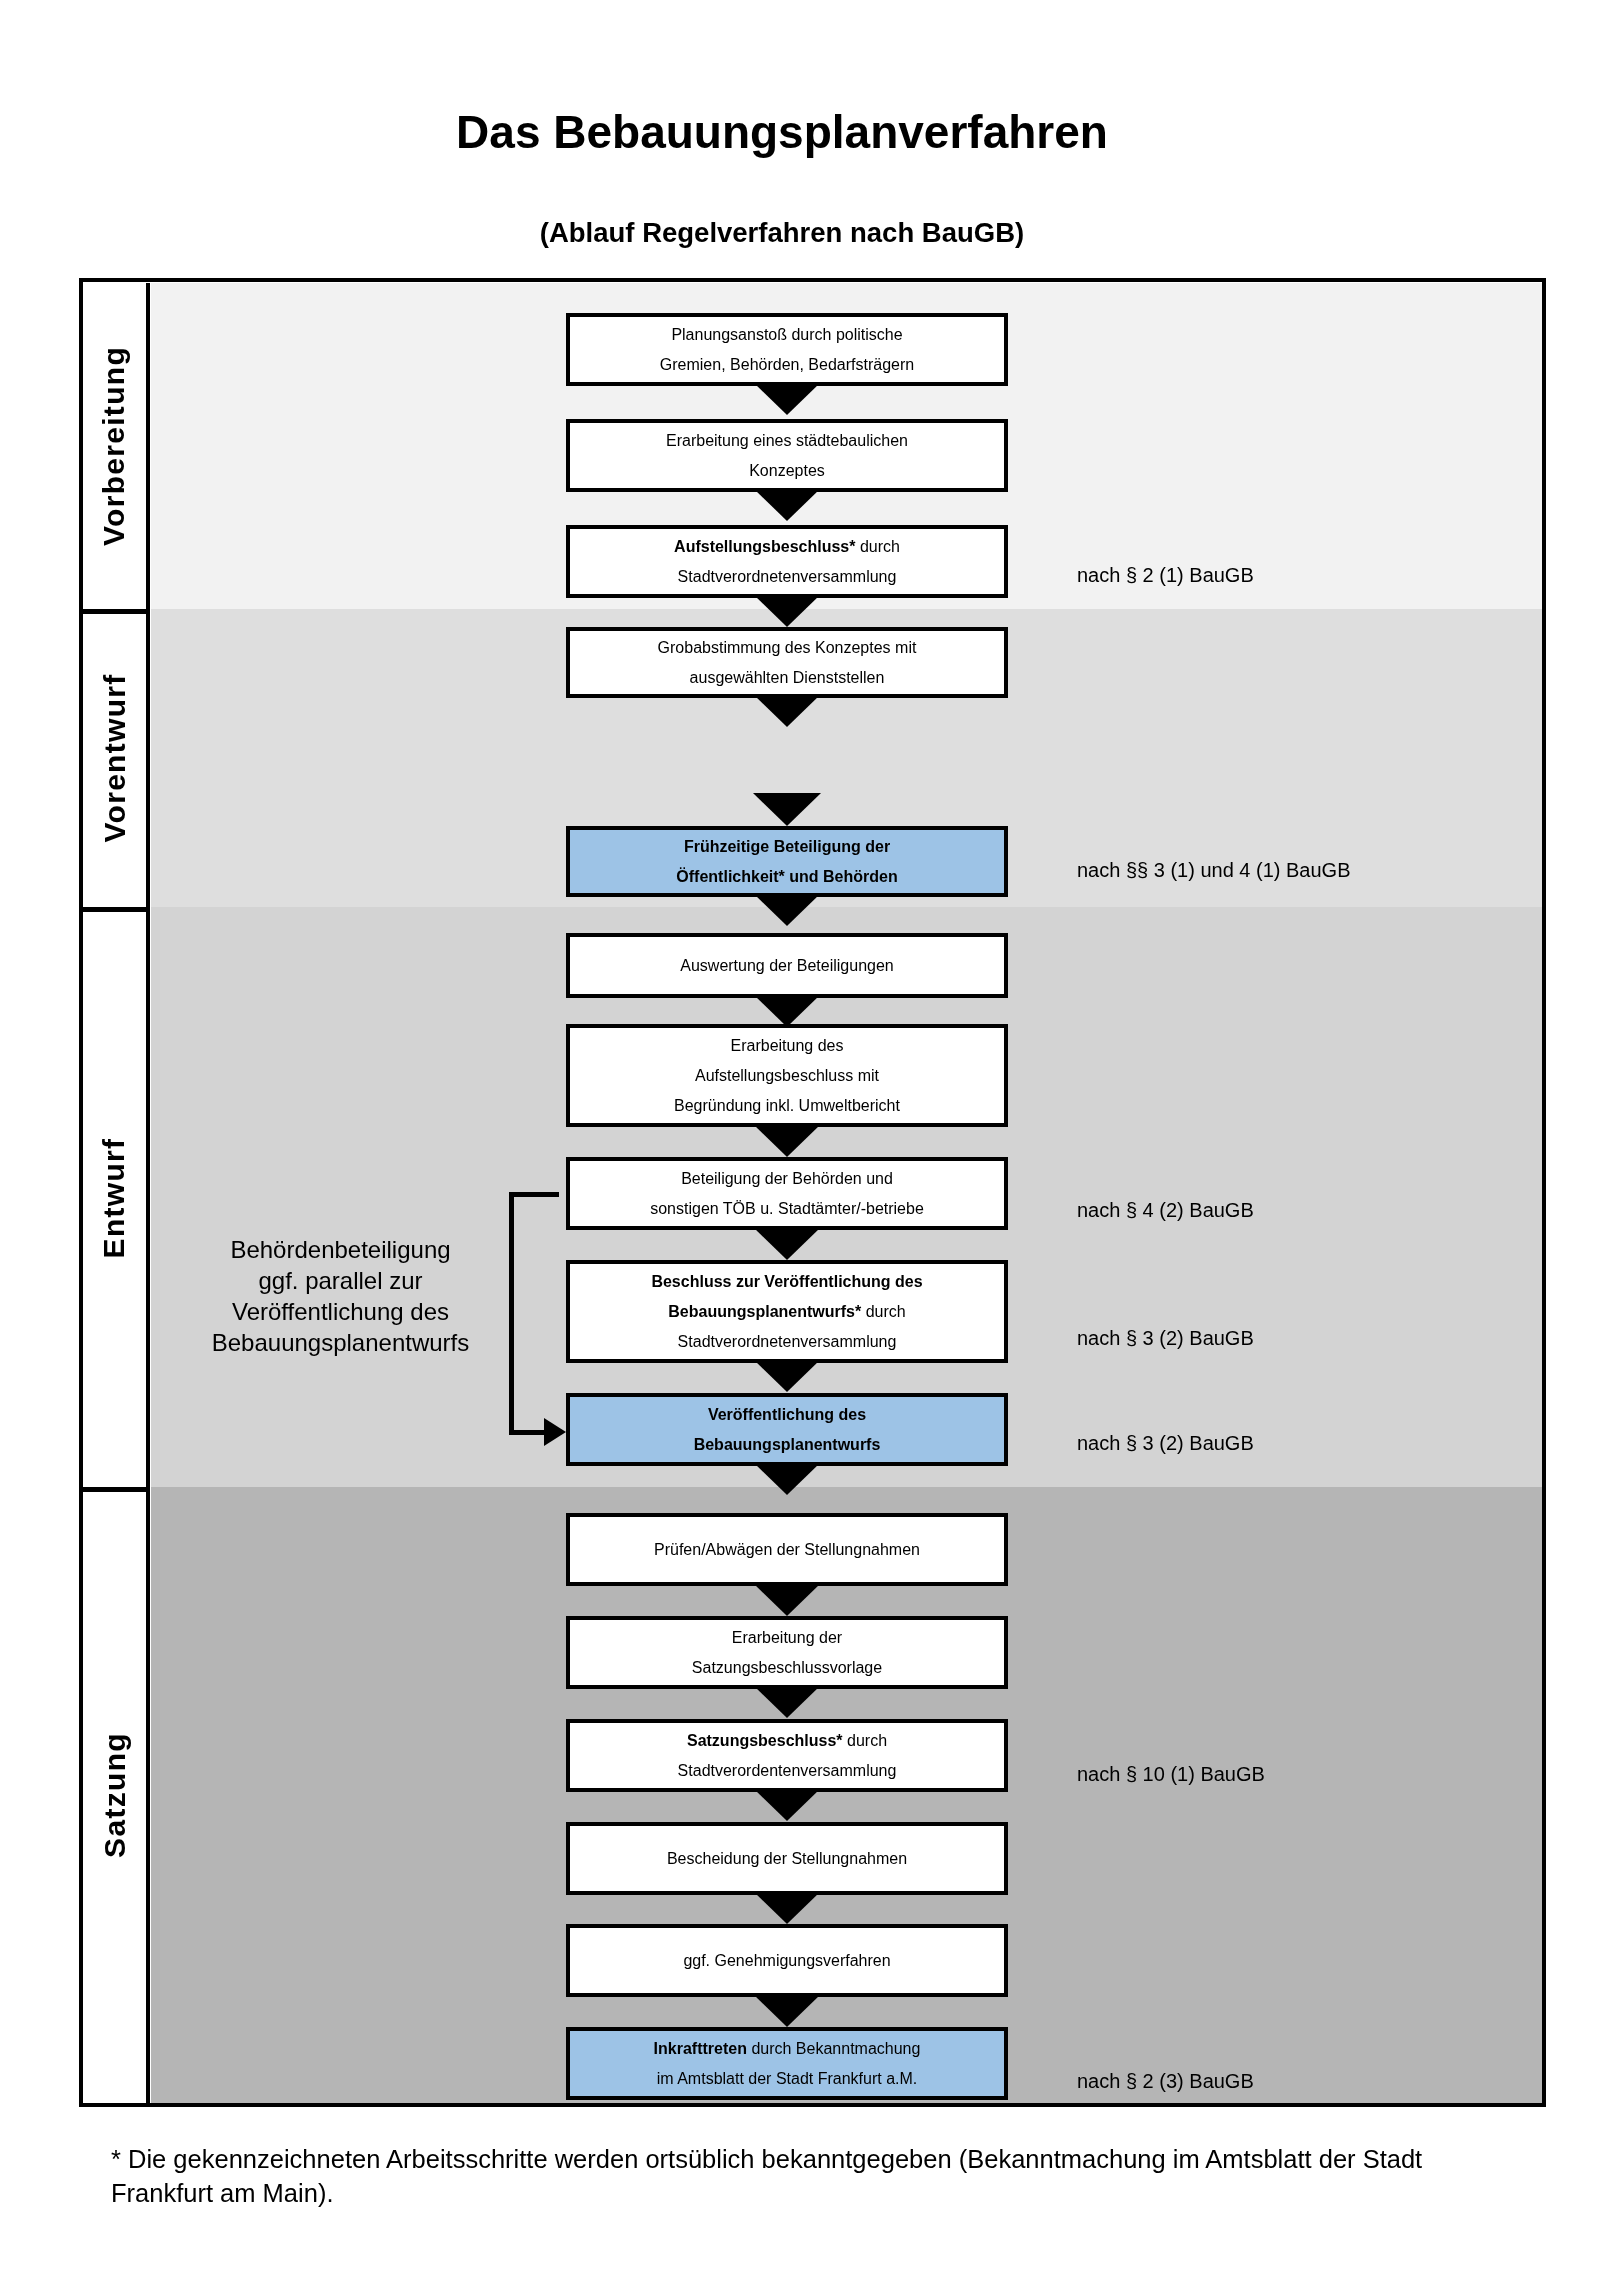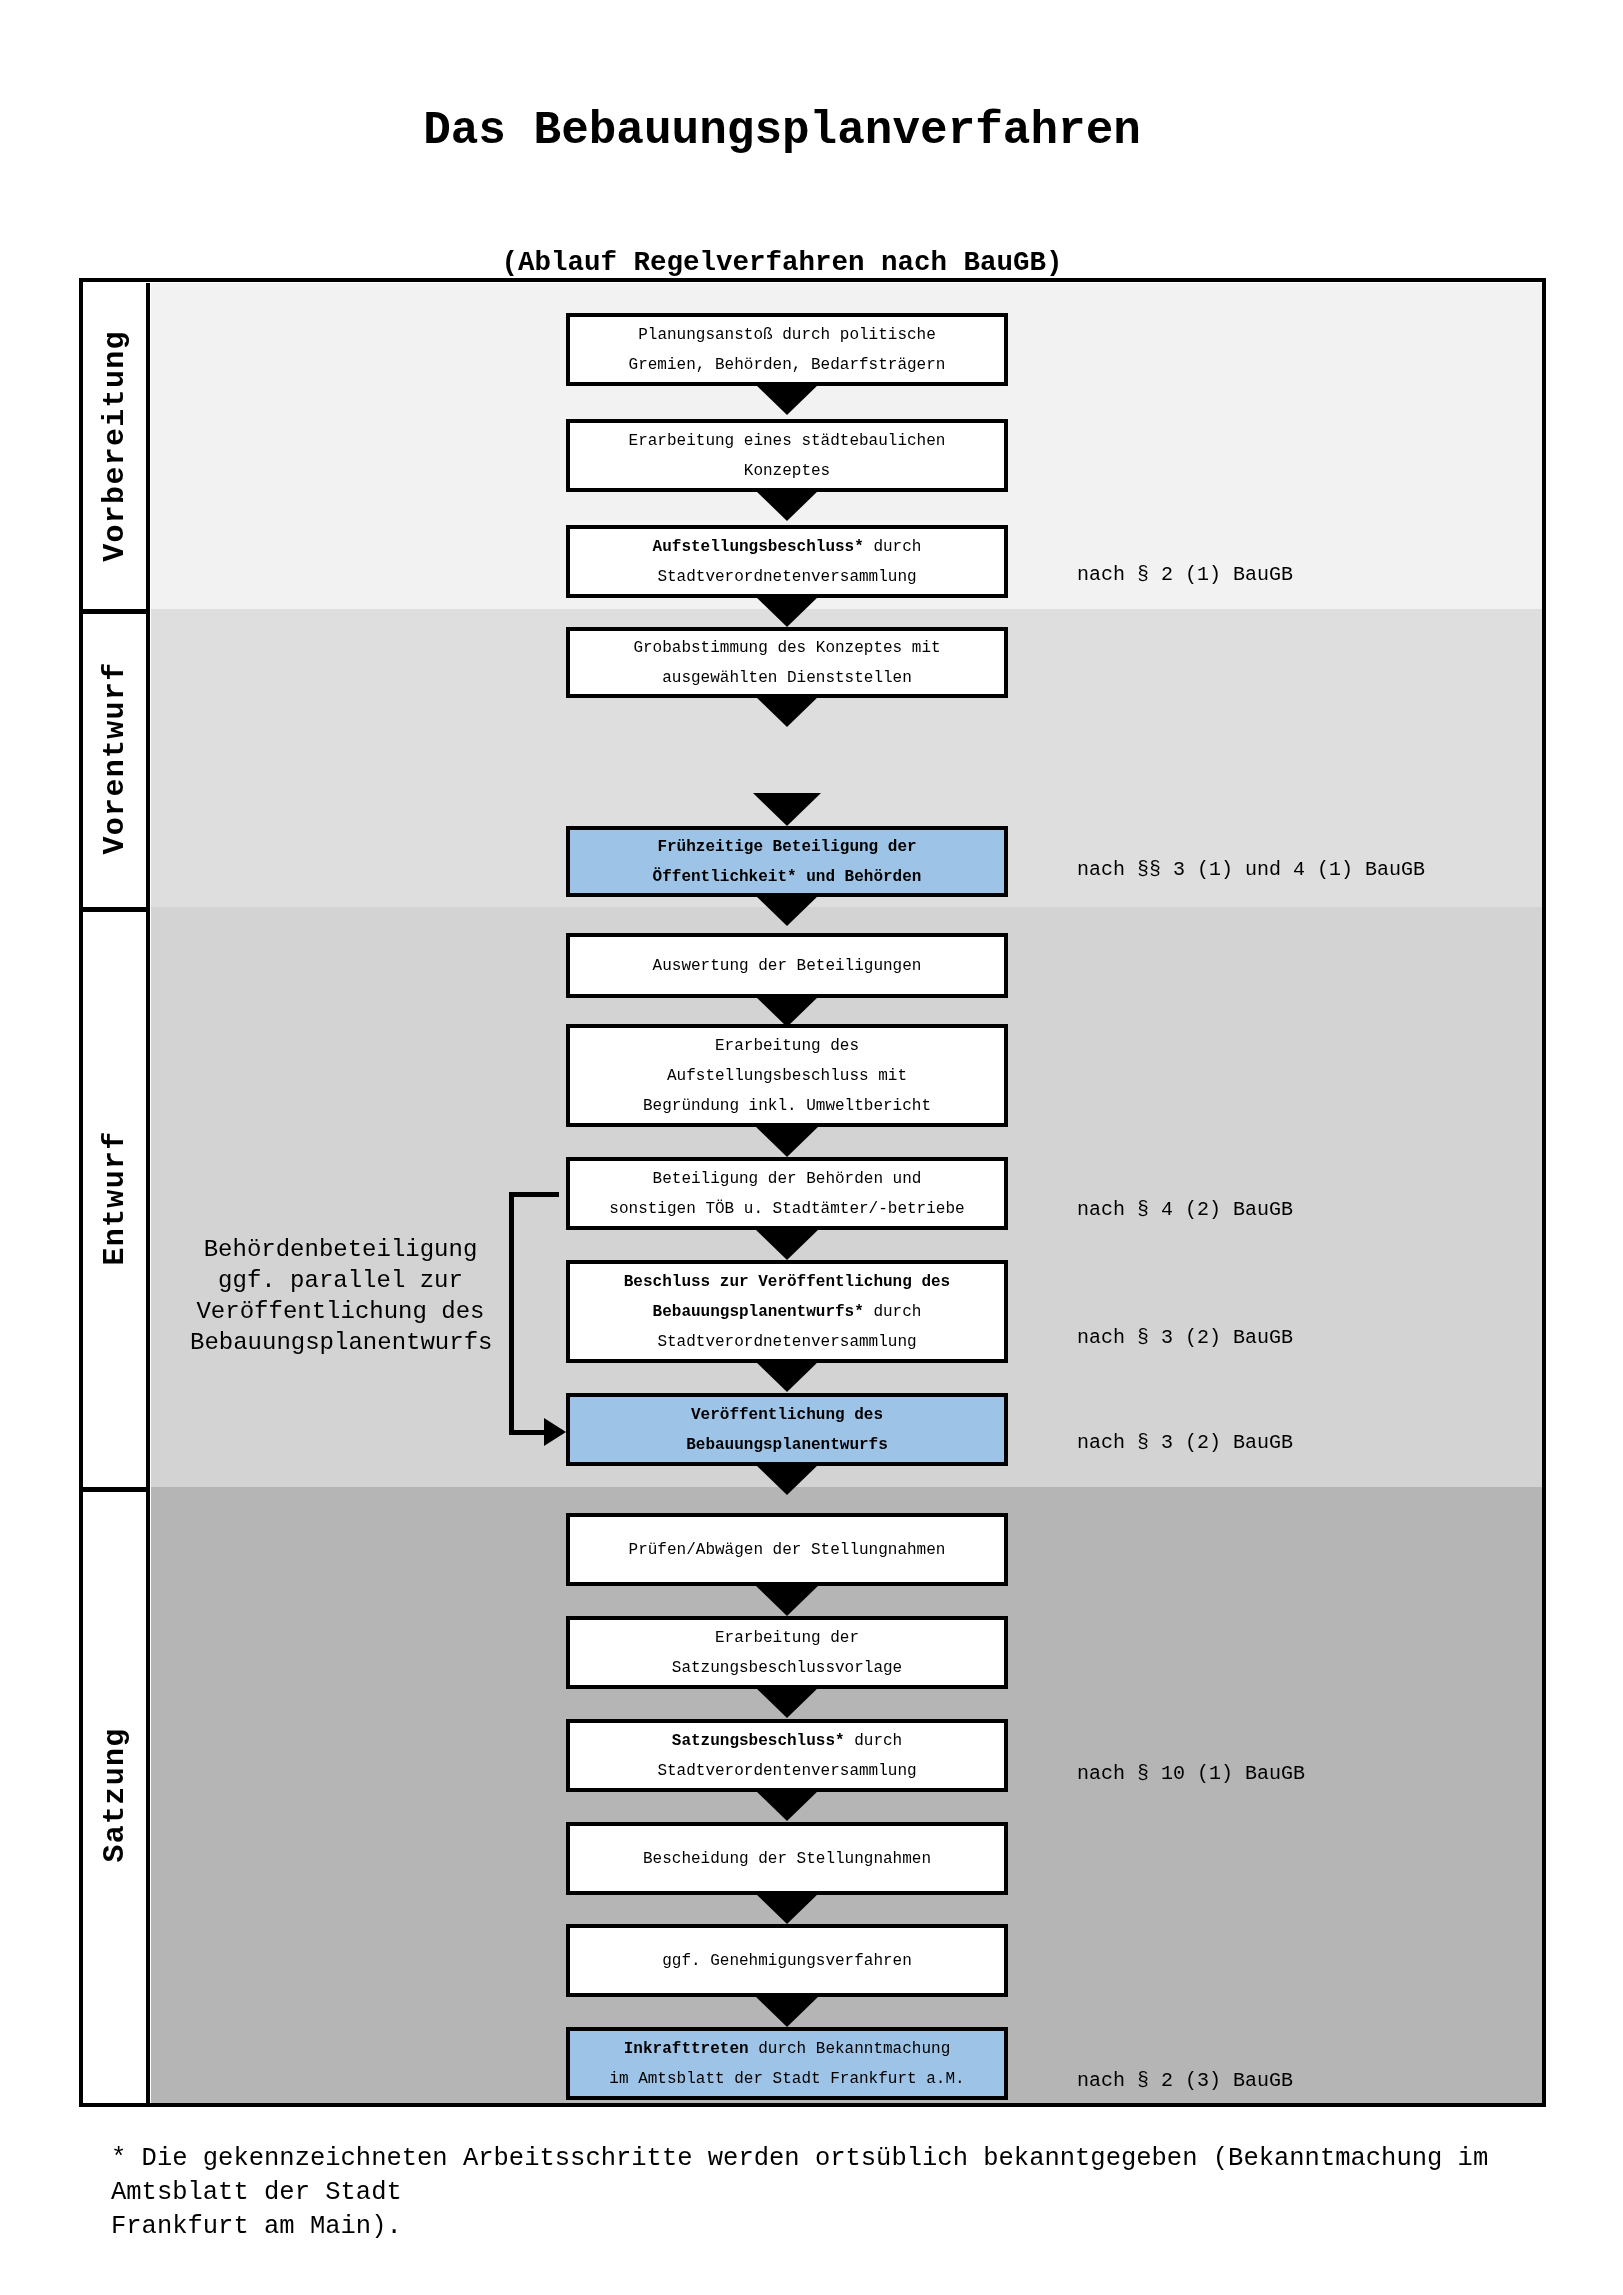--- a/index.html
+++ b/index.html
@@ -1,24 +1,24 @@
 <!DOCTYPE html>
 <html style="font-size:10.5px"><head>
 <meta charset="utf-8">
 <style>
   html,body { margin:0; padding:0; background:#ffffff; }
   .page {
     position:relative; width:1623px; height:2295px; margin:0 auto;
     background:#ffffff; overflow:hidden;
-    font-family:Liberation Mono, monospace; color:#000;
+    font-family:Liberation Sans, sans-serif; color:#000;
   }
   .heading { position:absolute; left:0; top:105px; width:1564px; text-align:center;
     font-size:46px; font-weight:bold; }
   .subheading { position:absolute; left:0; top:217px; width:1564px; text-align:center;
-    font-size:27.5px; font-weight:bold;margin-top:30px; }
+    font-size:27.5px; font-weight:bold; }
 
   .band { position:absolute; left:151px; width:1391px; }
   .frame { position:absolute; left:79px; top:278px; width:1467px; height:1829px;
     border:4.6px solid #000; box-sizing:border-box; pointer-events:none; z-index:5; }
   .phasecol { position:absolute; left:83px; top:283px; width:63px; height:1820px;
     background:#ffffff; border-right:4.6px solid #000; z-index:1; }
   .pcell { position:absolute; left:83px; width:63px; display:flex; align-items:center;
     justify-content:center; z-index:2; }
   .plabel { transform:rotate(-90deg); white-space:nowrap; font-weight:bold;
     font-size:30px; letter-spacing:1.3px; }

